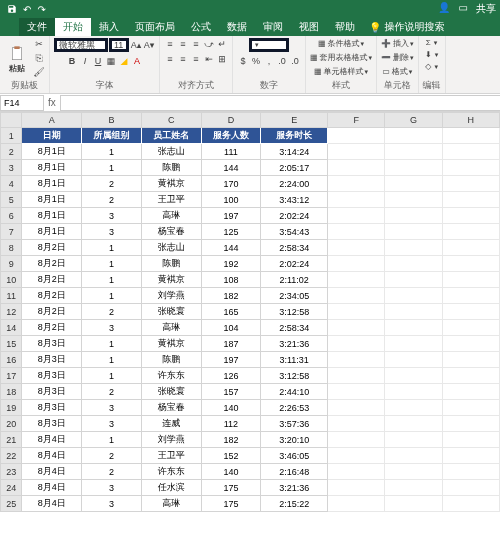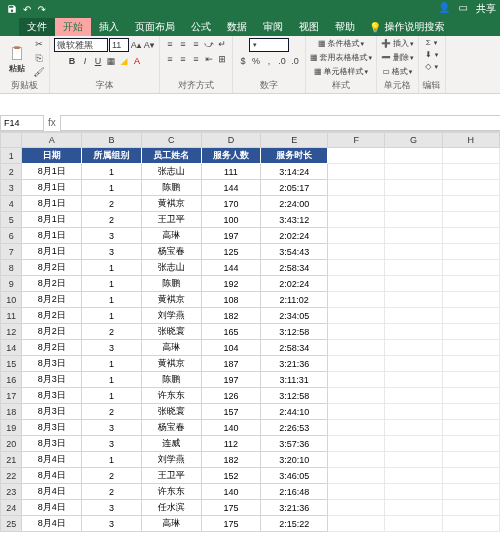--- a/index.html
+++ b/index.html
@@ -4,37 +4,37 @@
 <style>
 * { margin: 0; padding: 0; box-sizing: border-box; }
 body { font-family: "Microsoft YaHei", Arial, sans-serif; font-size: 10px; background: #fff; width: 500px; height: 554px; overflow: hidden; }
 
 .titlebar { height: 18px; background: #217346; display: flex; align-items: center; padding: 0 4px; color: #fff; }
 .titlebar .right { margin-left: auto; display: flex; gap: 8px; }
 .titlebar svg { width: 10px; height: 10px; }
 
 .menubar { height: 18px; background: #217346; display: flex; align-items: flex-end; padding: 0 19px; color: #fff; font-size: 10px; }
 .menubar .mi { padding: 2px 8px 2px; cursor: pointer; }
-.menubar .mi.active { background: #fca5a5; color: #217346; }
+.menubar .mi.active { background: #ffffff; color: #217346; }
 .menubar .tell { display: flex; align-items: center; gap: 3px; padding: 2px 6px; }
 
 .ribbon { height: 58px; background: #f3f2f1; border-bottom: 1px solid #d4d4d4; display: flex; font-size: 9px; color: #444; }
 .rgroup { border-right: 1px solid #e1e1e1; display: flex; flex-direction: column; padding: 2px 4px 0; }
 .rgroup .body { flex: 1; display: flex; align-items: center; gap: 3px; }
 .rgroup .lbl { text-align: center; font-size: 9px; color: #666; padding: 1px 0; }
 .rbtn { display: flex; align-items: center; justify-content: center; border: 1px solid transparent; padding: 1px 2px; }
 .paste-big { width: 26px; height: 36px; flex-direction: column; font-size: 8px; font-weight: bold; }
 .font-box { display: flex; flex-direction: column; gap: 2px; }
 .font-row { display: flex; gap: 1px; align-items: center; }
-.combo { border: 1px solid #0f172a; background: #fff; height: 14px; font-size: 9px; padding: 0 2px; display: flex; align-items: center; }
+.combo { border: 3px solid #0f172a; background: #fff; height: 14px; font-size: 9px; padding: 0 2px; display: flex; align-items: center; }
 .mini { width: 12px; height: 12px; display: flex; align-items: center; justify-content: center; font-size: 9px; }
 .styles-col { display: flex; flex-direction: column; gap: 1px; font-size: 8px; }
 .styles-col .srow { display: flex; align-items: center; gap: 2px; }
 
-.namebar { height: 18px; background: #fff; border-bottom: 1px solid #d4d4d4; display: flex; align-items: center; margin-top: 20px; }
+.namebar { height: 18px; background: #fff; border-bottom: 1px solid #d4d4d4; display: flex; align-items: center; }
 .namebox { width: 44px; height: 16px; border: 1px solid #ccc; font-size: 9px; padding: 0 3px; display: flex; align-items: center; }
 .fx { padding: 0 4px; font-size: 10px; color: #666; }
 .formula { flex: 1; height: 16px; border: 1px solid #ccc; border-right: none; }
 
 .sheet { position: relative; height: calc(554px - 18px - 18px - 58px - 18px); overflow: hidden; background: #fff; }
 table { border-collapse: collapse; width: 100%; table-layout: fixed; }
 .colhdr th, .rowhdr { background: #e6e6e6; border: 1px solid #d4d4d4; font-weight: normal; font-size: 9px; color: #333; height: 15px; }
 .rowhdr { width: 18px; text-align: center; }
 .colhdr th { text-align: center; }
 td { border: 1px solid #d4d4d4; height: 16px; font-size: 9px; text-align: center; padding: 0 2px; }

